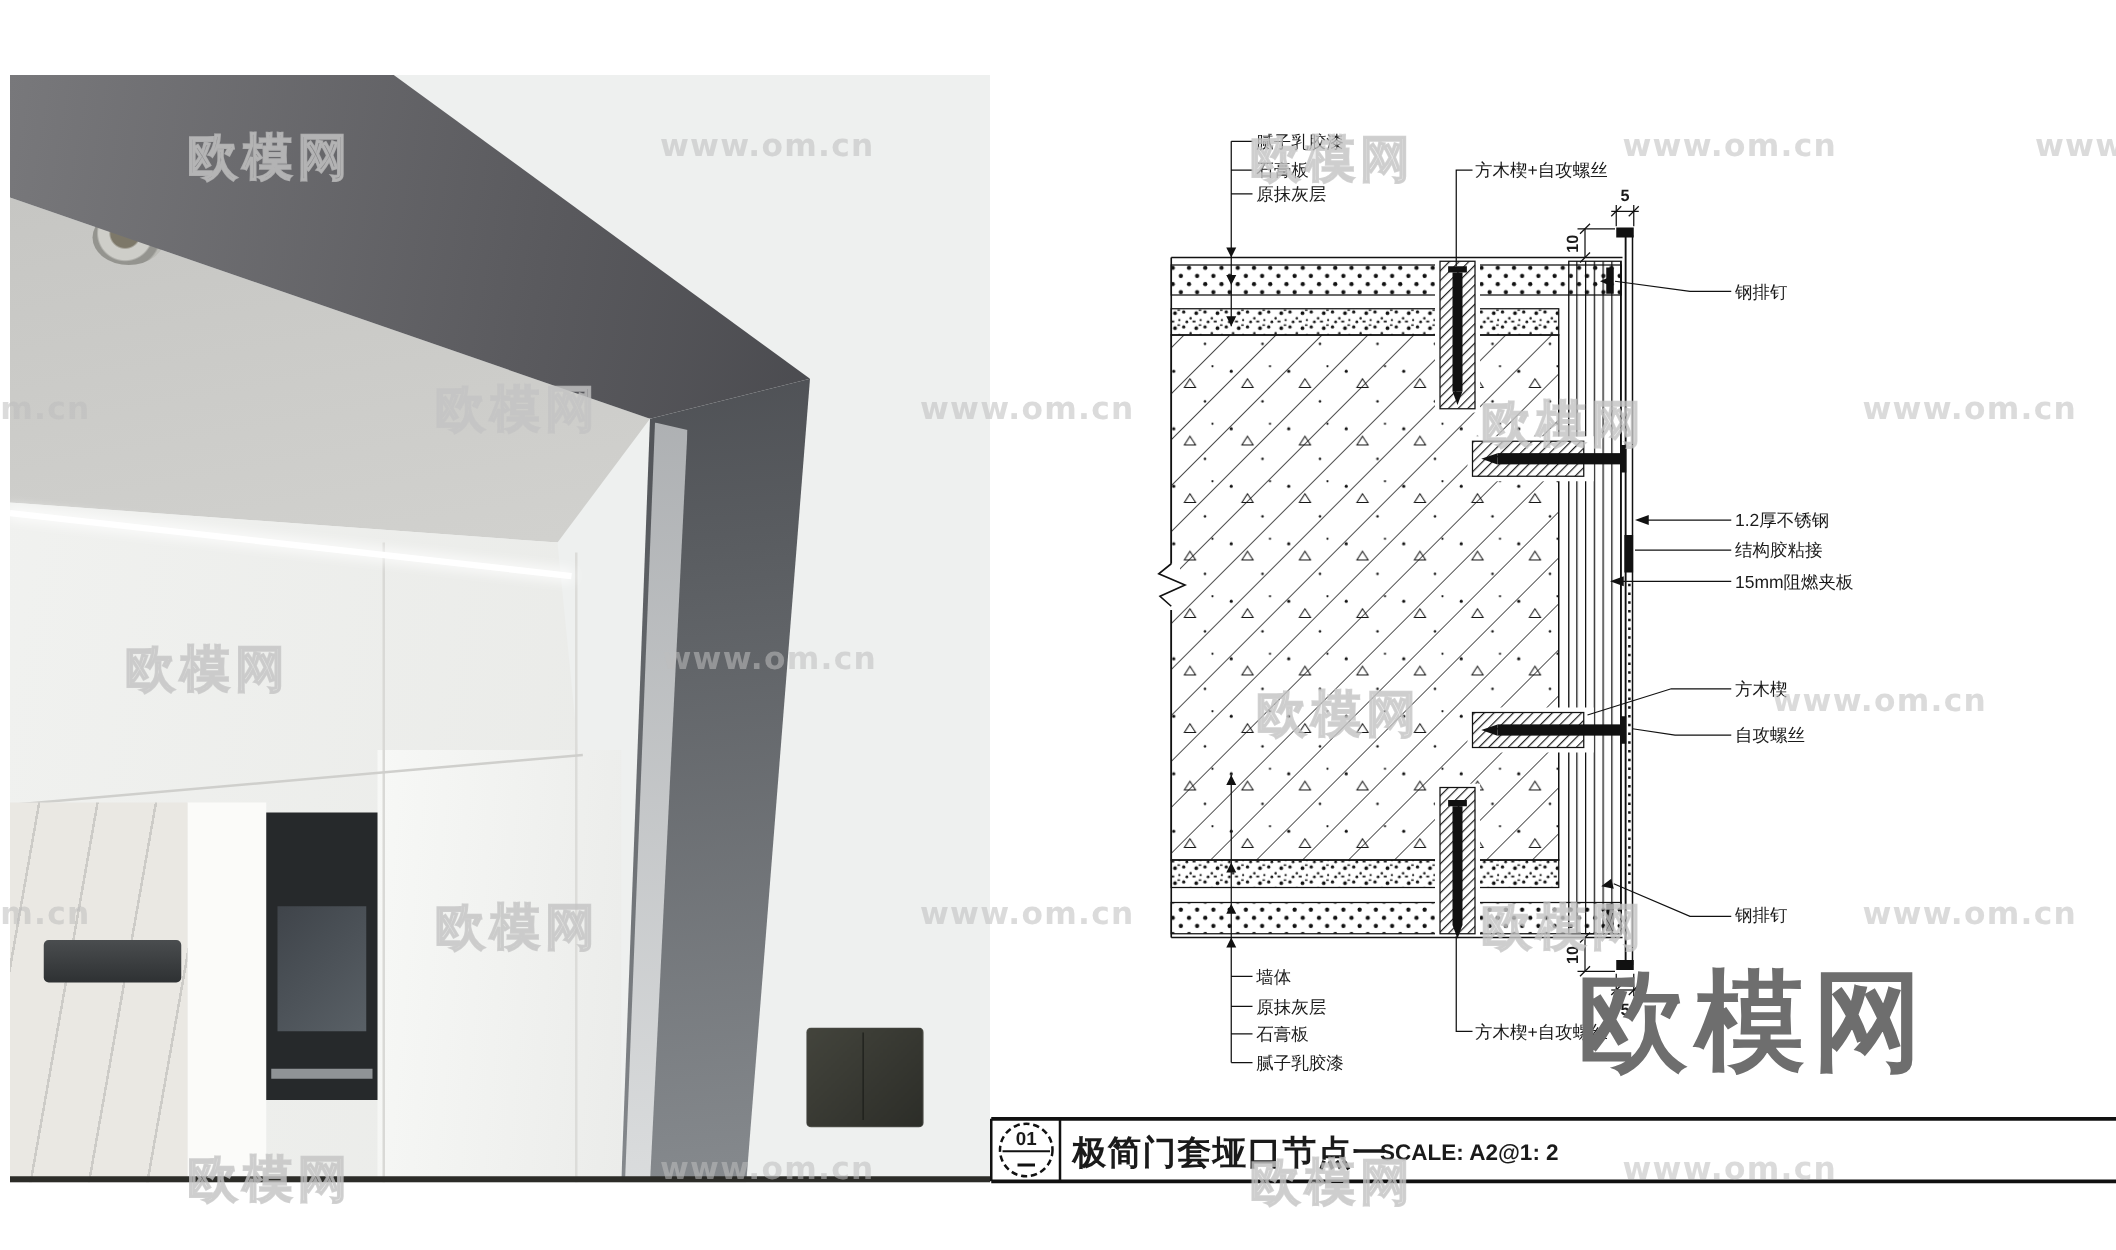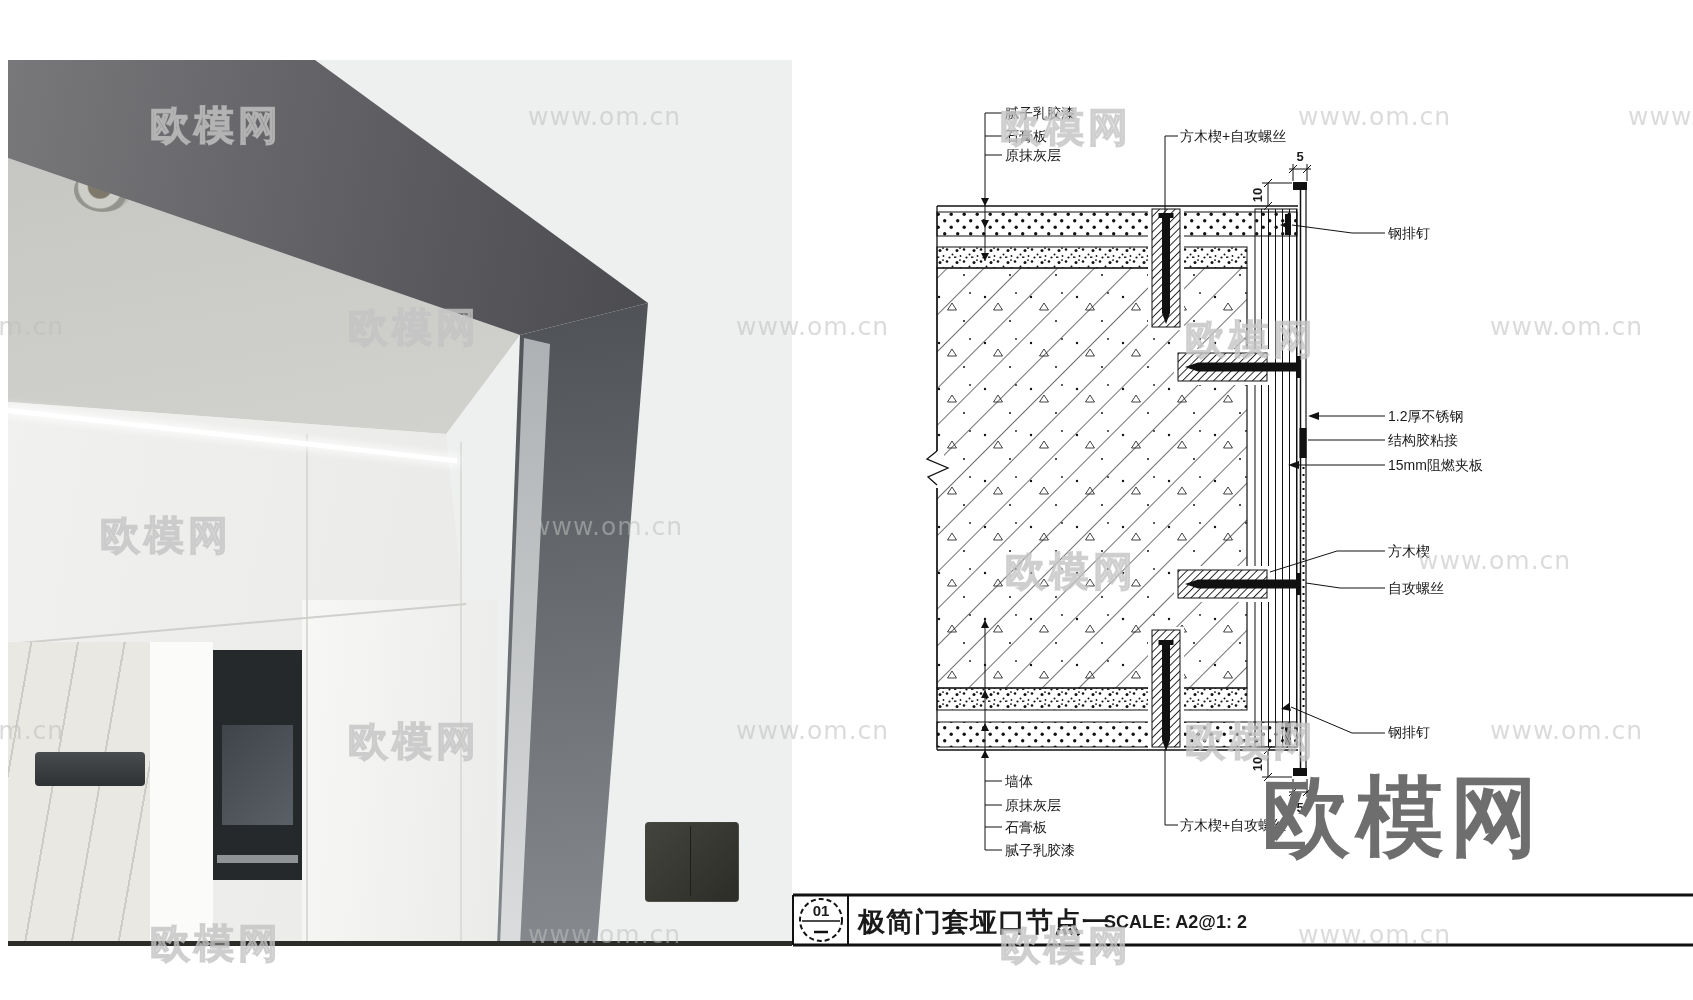--- a/index.html
+++ b/index.html
@@ -48,21 +48,21 @@
   
   .drawing{position:absolute;left:792px;top:55px;}
   .drawing text{fill:#1a1a1a;font-family:"Liberation Sans","DejaVu Sans",sans-serif;}
   .lbl{font-size:14px;}
   .dim{font-size:13px;font-weight:600;}
   .tb-title{font-size:27px;font-weight:bold;letter-spacing:1px;}
   .tb-scale{font-size:18px;font-weight:bold;}
   .tb-num{font-size:15px;font-weight:bold;}
   
   .wm{position:absolute;white-space:nowrap;pointer-events:none;font-family:"DejaVu Sans",sans-serif;}
-  .wm.site{font-size:25px;letter-spacing:1px;color:rgba(190,190,190,.55);font-weight:400;}
+  .wm.site{font-size:25px;letter-spacing:1px;color:rgba(190,190,190,.55);font-weight:700;}
   .wm.cn-outline{font-size:40px;letter-spacing:4px;font-weight:700;color:rgba(200,200,200,.30);
     -webkit-text-stroke:1.3px rgba(195,195,195,.75);}
   .wm.big{font-size:88px;letter-spacing:6px;font-weight:700;color:#6e6e6e;}
 </style>
 </head>
 <body>
 
 <div class="stage">
 
   <div class="photo">

